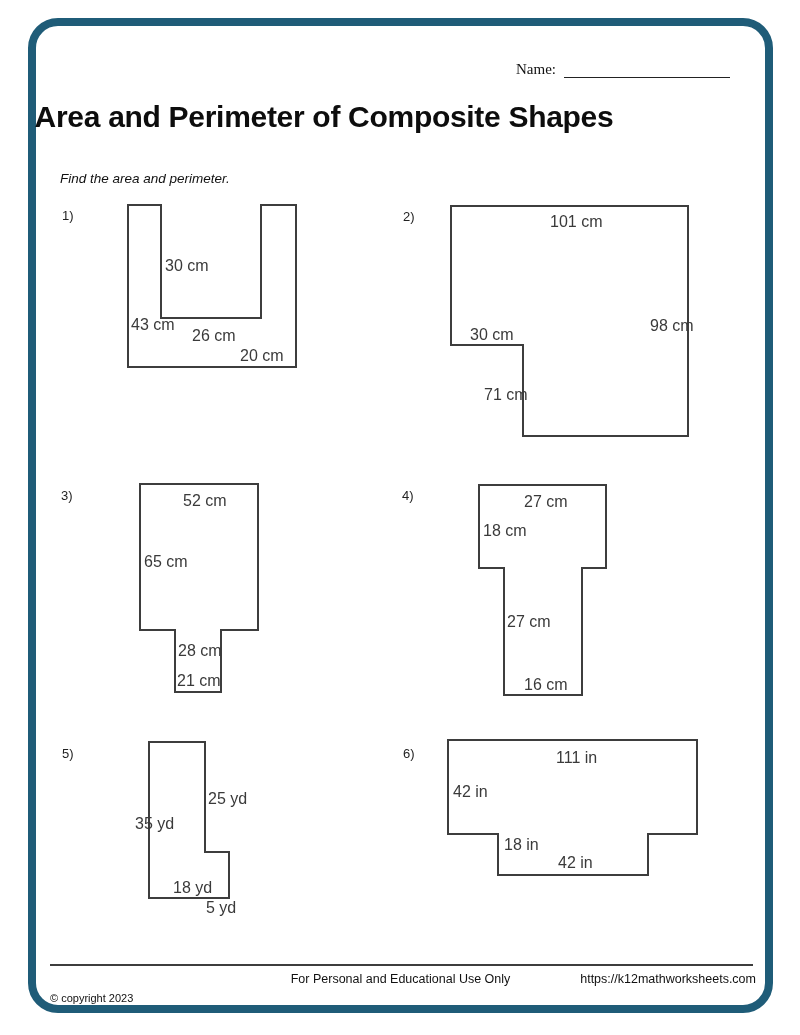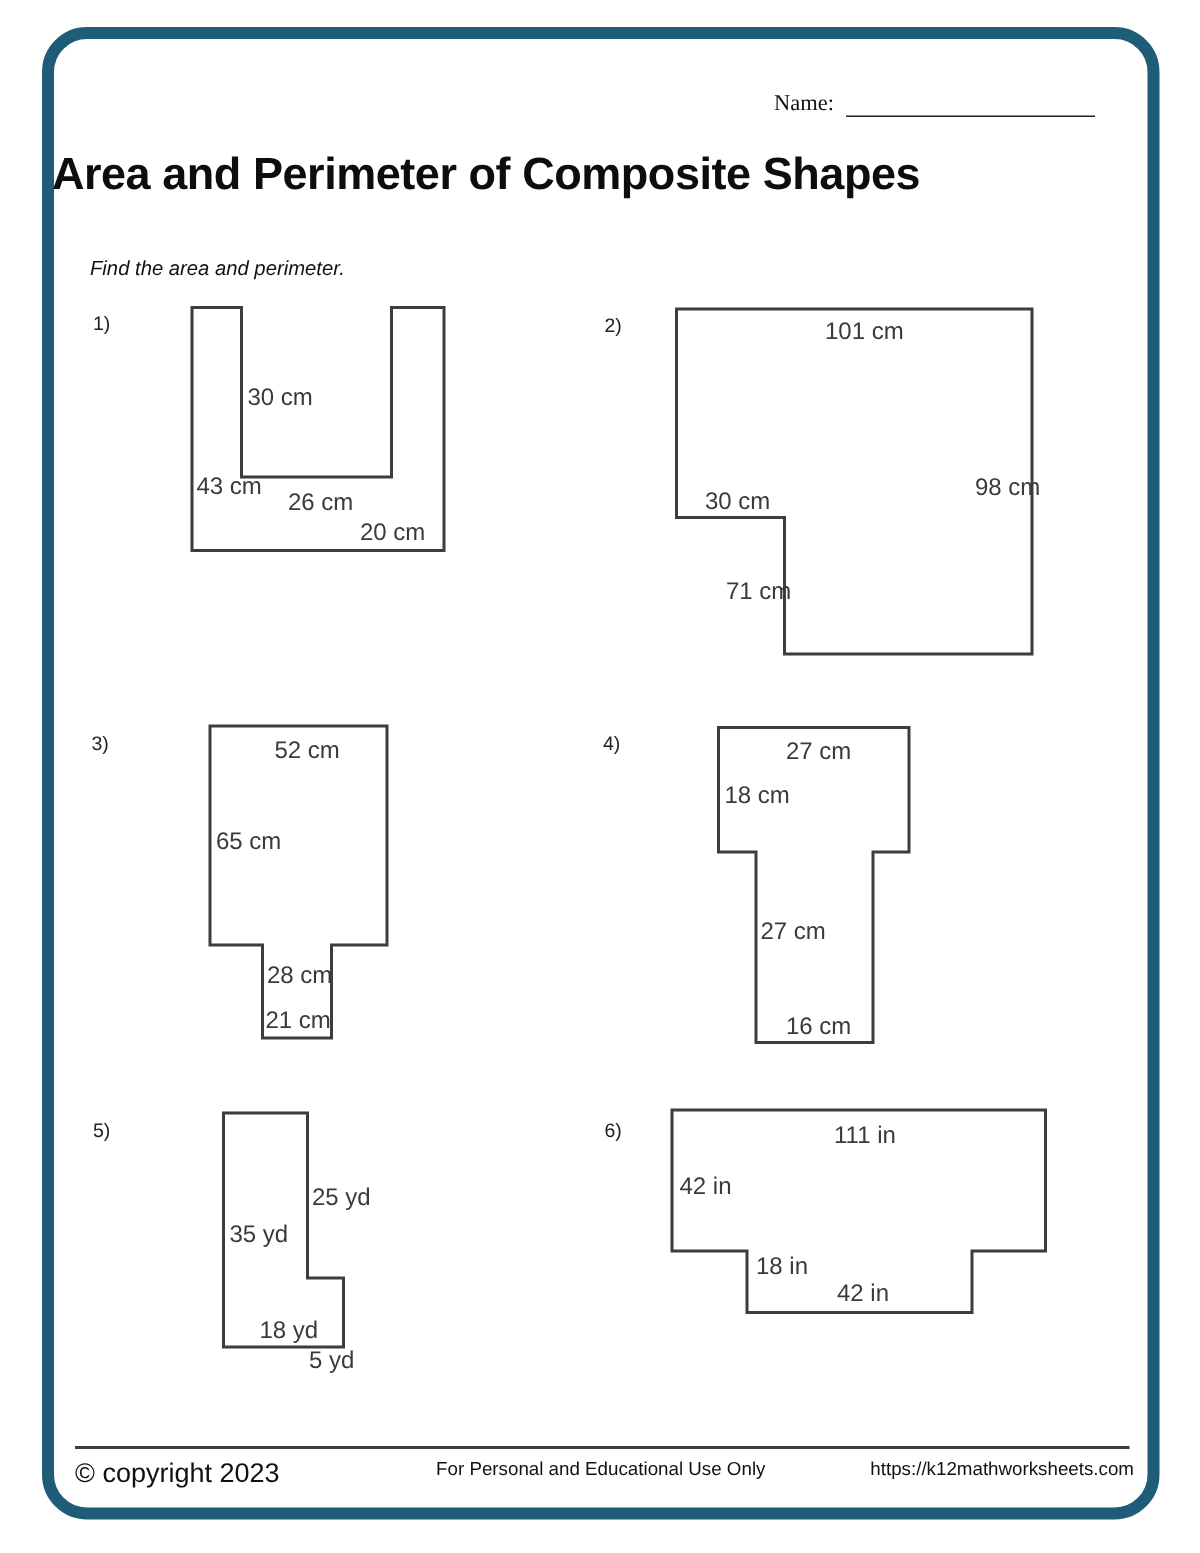--- a/index.html
+++ b/index.html
@@ -78,22 +78,22 @@
     white-space:nowrap;
   }
   .footer-divider{
     position:absolute;
     left:50px;top:964px;
     width:703px;height:0;
     border-top:2px solid var(--stroke);
   }
   .footer-left{
     position:absolute;
-    left:50px;top:972px;
-    font-size:18px;color:#111;
+    left:50px;top:992px;
+    font-size:11px;color:#111;
   }
   .footer-center{
     position:absolute;
     left:28px;top:972px;
     width:745px;
     text-align:center;
     font-size:12.5px;color:#111;
   }
   .footer-right{
     position:absolute;
@@ -143,21 +143,21 @@
 <span class="dim" style="left:144px;top:553px">65 cm</span>
 <span class="dim" style="left:178px;top:642px">28 cm</span>
 <span class="dim" style="left:177px;top:672px">21 cm</span>
 
 <span class="dim" style="left:524px;top:493px">27 cm</span>
 <span class="dim" style="left:483px;top:522px">18 cm</span>
 <span class="dim" style="left:507px;top:613px">27 cm</span>
 <span class="dim" style="left:524px;top:676px">16 cm</span>
 
 <span class="dim" style="left:208px;top:790px">25 yd</span>
-<span class="dim" style="left:153px;top:815px">35 yd</span>
+<span class="dim" style="left:135px;top:815px">35 yd</span>
 <span class="dim" style="left:206px;top:899px">5 yd</span>
 <span class="dim" style="left:173px;top:879px">18 yd</span>
 
 <span class="dim" style="left:556px;top:749px">111 in</span>
 <span class="dim" style="left:453px;top:783px">42 in</span>
 <span class="dim" style="left:504px;top:836px">18 in</span>
 <span class="dim" style="left:558px;top:854px">42 in</span>
 
 <div class="footer-divider"></div>
 <span class="footer-left">© copyright 2023</span>

